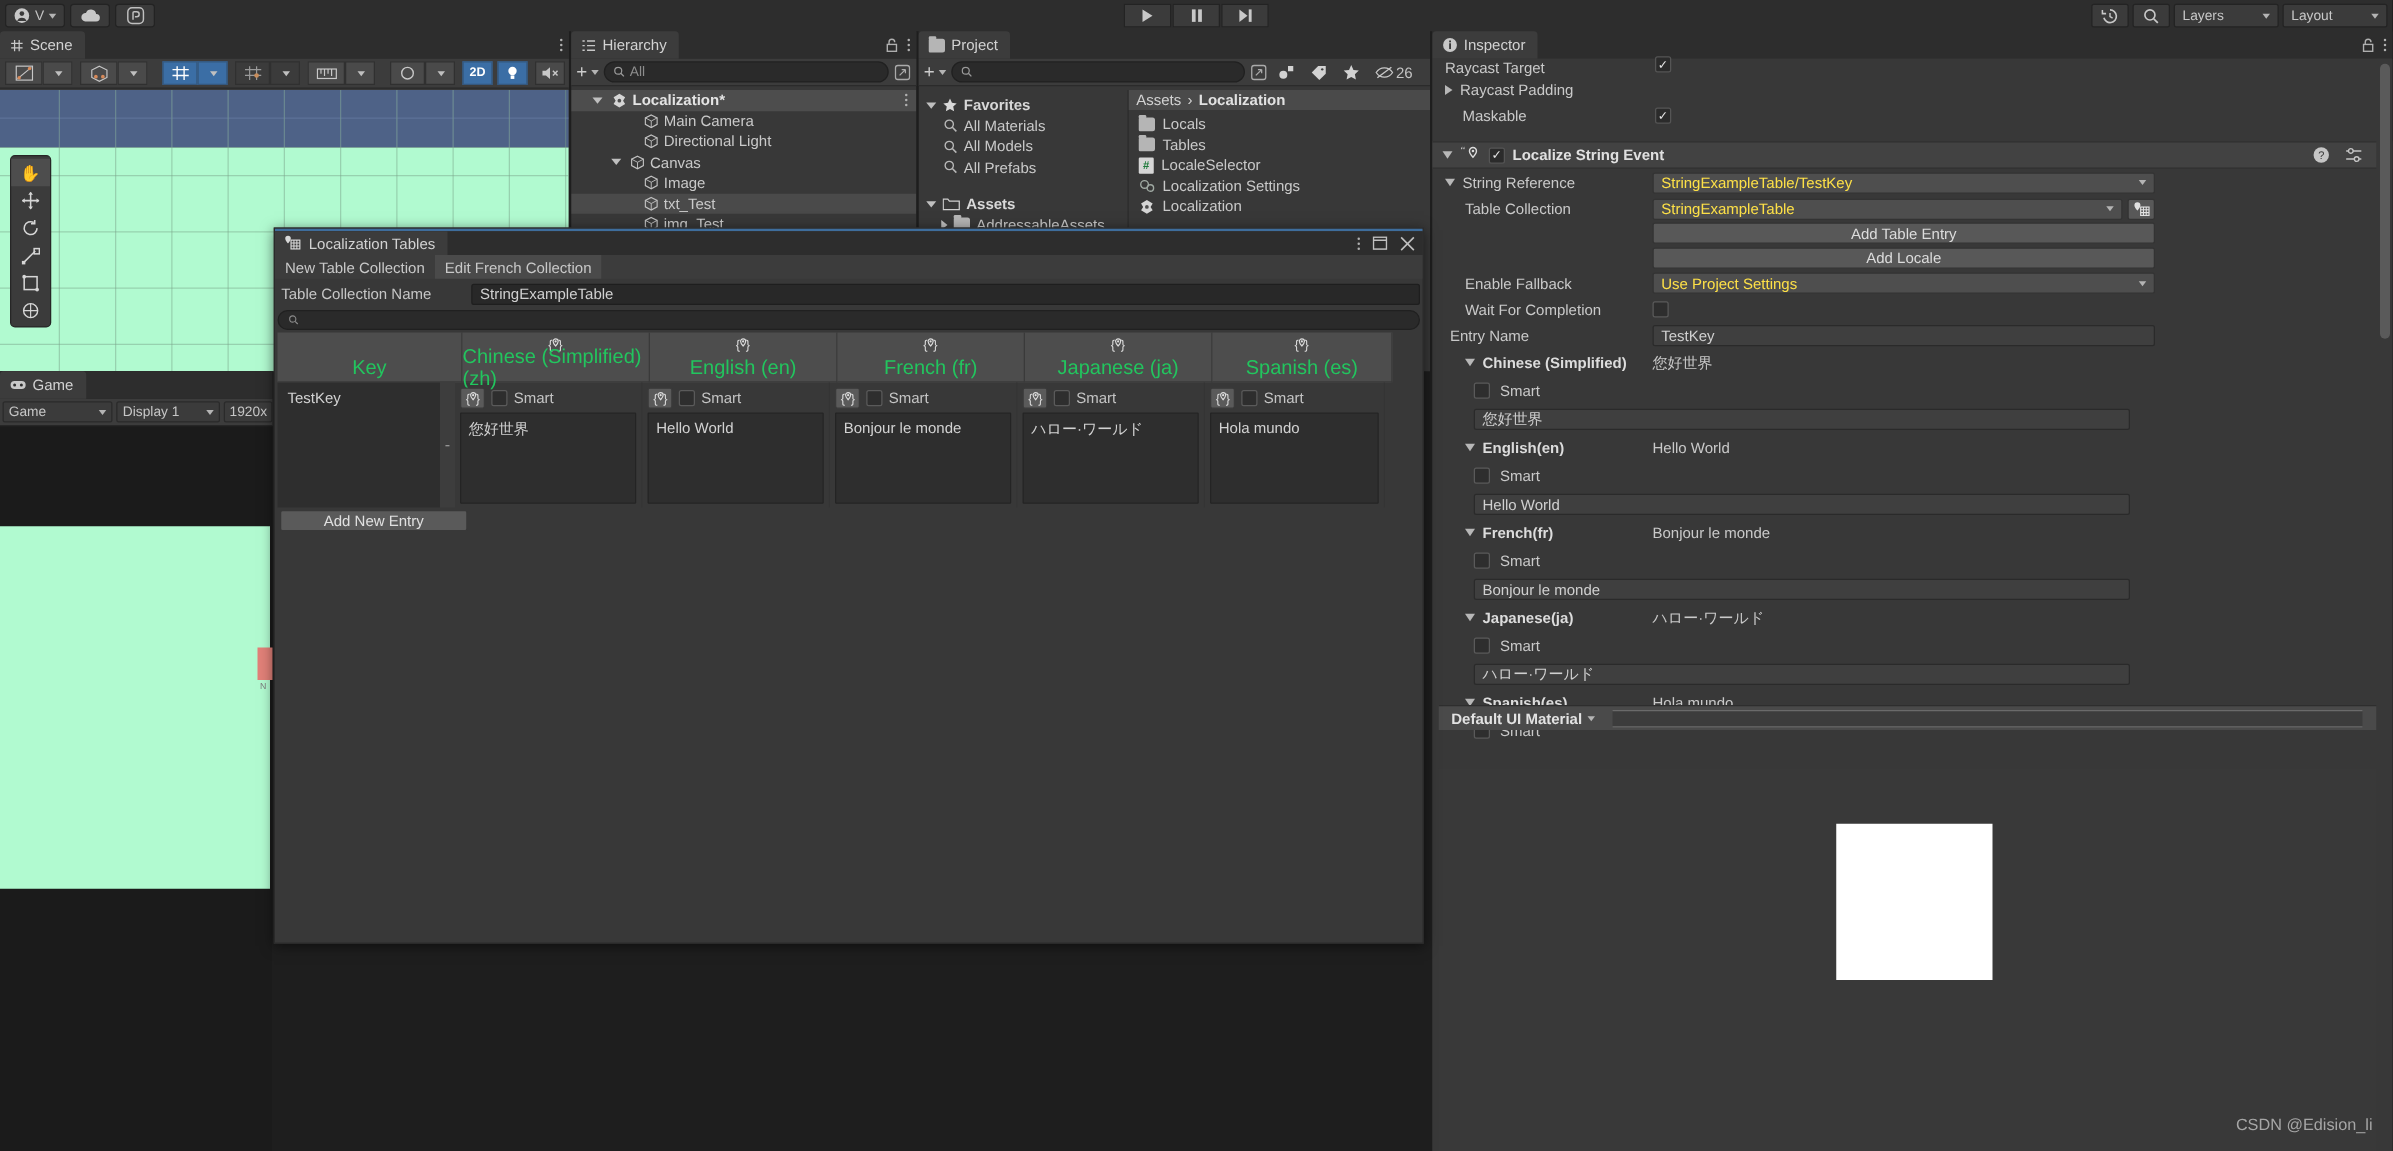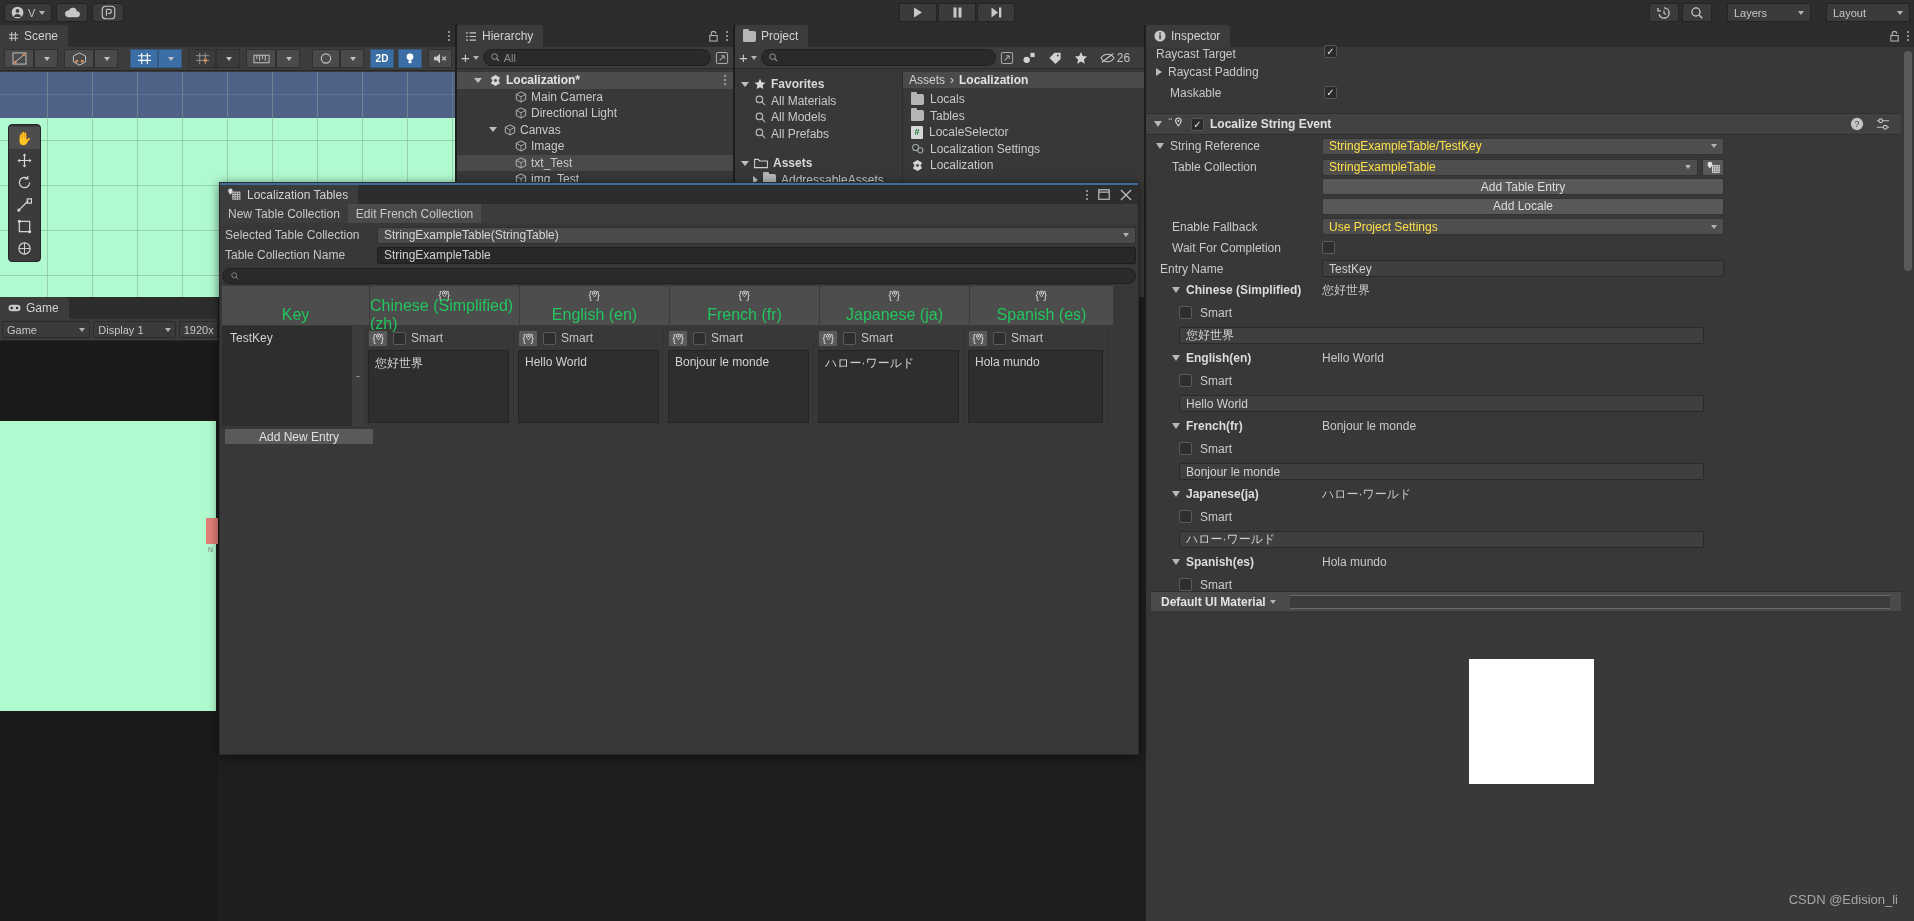--- a/index.html
+++ b/index.html
@@ -29,21 +29,21 @@
   .tb-center { position: absolute; left: 50%; transform: translateX(-50%);
      display: flex; gap: 1px; }
   .tb-play {
     width: 38px; height: 19px; background: #3b3b3b; border: 1px solid #232323;
     display: flex; align-items: center; justify-content: center; color: #c8c8c8;
   }
   .tb-right { position: absolute; right: 4px; display: flex; align-items: center; gap: 3px; }
   .tb-drop {
     height: 19px; background: #3b3b3b; border: 1px solid #232323; border-radius: 2px;
     display: flex; align-items: center; justify-content: space-between;
-    padding: 0 6px; min-width: 84px; font-size: 11px; color: #c8c8c8; margin-left: 12px;
+    padding: 0 6px; min-width: 84px; font-size: 11px; color: #c8c8c8;
   }
   .tb-sq { width: 30px; height: 19px; background: #3b3b3b; border: 1px solid #232323;
     border-radius: 2px; display:flex; align-items:center; justify-content:center; }
 
   
   .panel { position: absolute; background: #383838; }
   .panel-tabbar { height: 22px; background: #2d2d2d; position: relative; display: flex; }
   .tab {
     height: 22px; padding: 0 10px 0 8px; display: flex; align-items: center; gap: 5px;
     background: #3c3c3c; color: #d2d2d2; font-size: 12px; border-top-left-radius: 3px;
@@ -939,21 +939,21 @@
             <span class="foldout" style="margin-left:26px;"></span>
             <span style="padding-left:6px;font-weight:bold;color:#dcdcdc;">Spanish(es)</span>
             <span style="position:absolute;left:176px;">Hola mundo</span>
           </div>
           <div class="insp-row" style="height: 23px;">
             <span class="small-chk" style="margin-left:33px;"></span>
             <span style="padding-left:8px;">Smart</span>
           </div>
         </div>
 
-      <div class="mat-bar" style="position:absolute; left:5px; right:2px; top:544px;">
+      <div class="mat-bar" style="position:absolute; left:5px; right:2px; top:517px;">
         <span class="mat-name">Default UI Material</span>
         <span class="tb-caret" style="margin-left:-2px;"></span>
         <span style="flex:1; height:14px; margin: 0 22px 0 8px; background:#3c3c3c; border-top:1px solid #6a6a6a; border-bottom:1px solid #6a6a6a;"></span>
         <span class="kebab" style="position:absolute; right:6px;">
             <i></i>
             <i></i>
             <i></i>
           </span>
       </div>
 
@@ -999,27 +999,20 @@
     <div class="loc-menubar">
       <div class="loc-menu">
         <span>New Table Collection</span>
       </div>
       <div class="loc-menu alt">
         <span>Edit French Collection</span>
       </div>
     </div>
 
     <div style="padding: 2px 2px 0 2px;">
-      <div class="loc-field-row">
-        <span class="loc-field-label">Selected Table Collection</span>
-        <span class="loc-dd">
-          <span>StringExampleTable(StringTable)</span>
-          <span class="tb-caret"></span>
-        </span>
-      </div>
       <div class="loc-field-row">
         <span class="loc-field-label">Table Collection Name</span>
         <span class="loc-input">
           <span>StringExampleTable</span>
         </span>
       </div>
     </div>
 
     <div class="loc-search">
       <svg width="8" height="8" viewBox="0 0 10 10">

